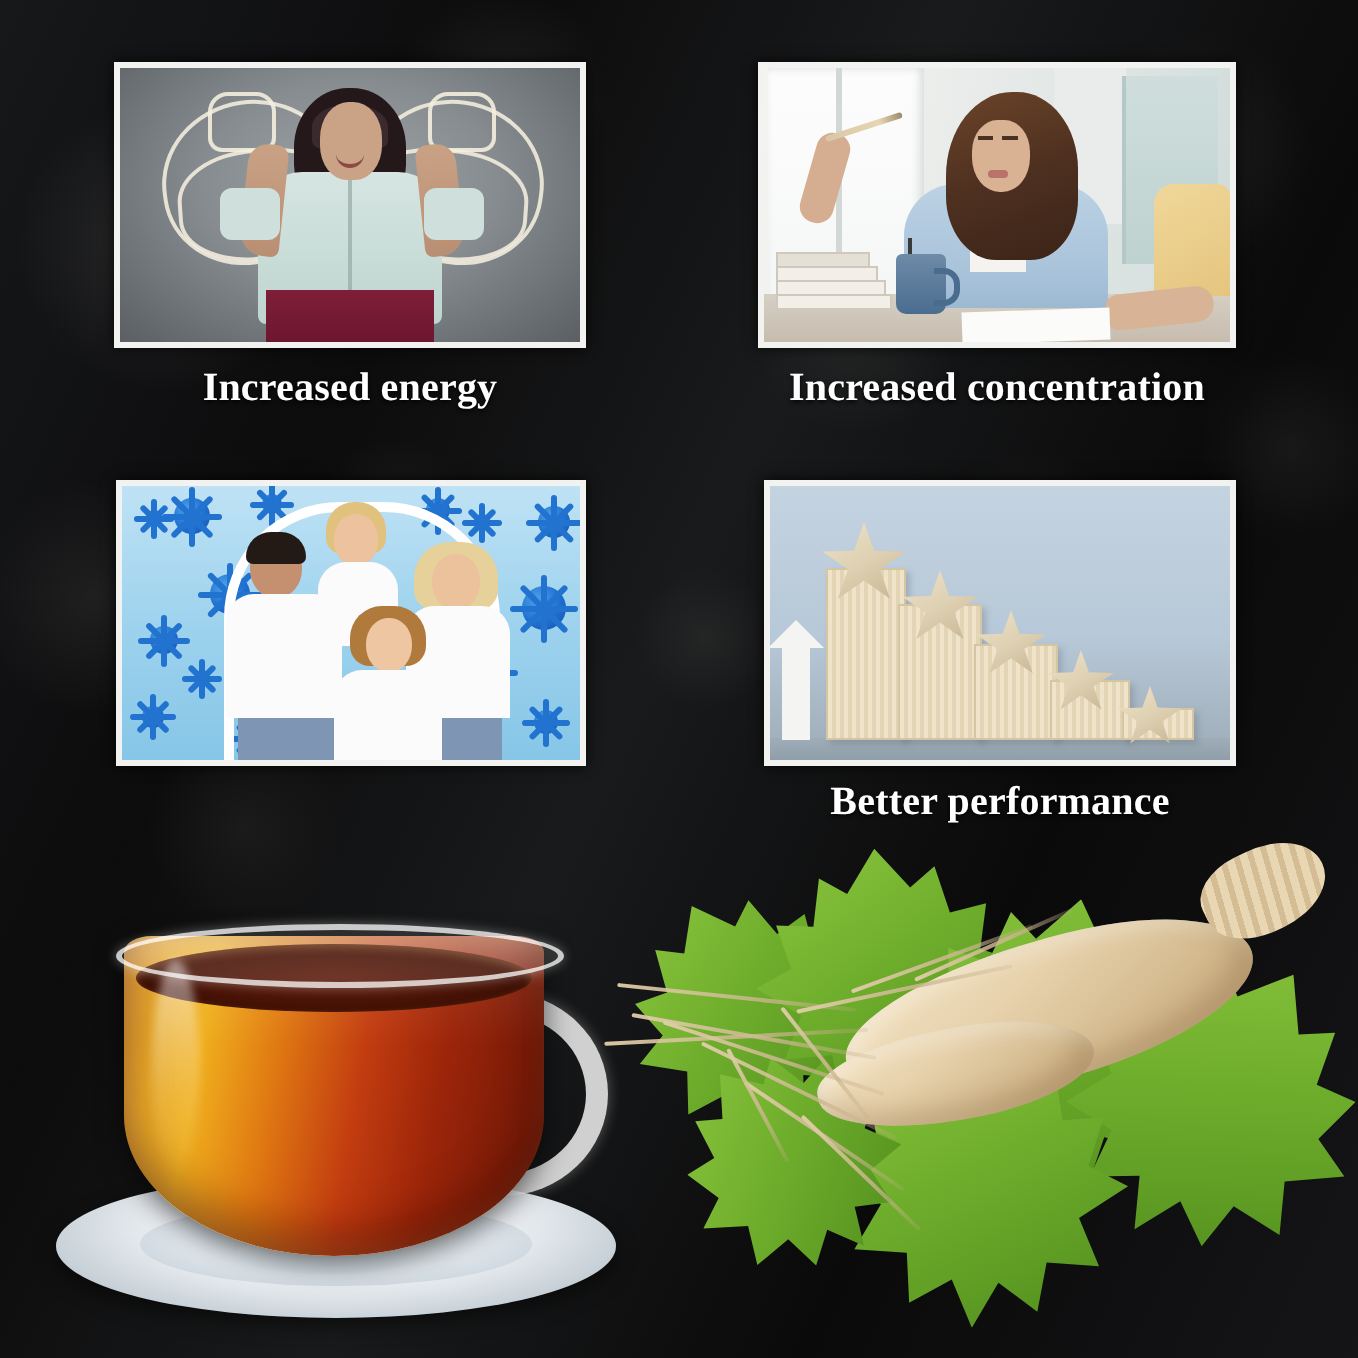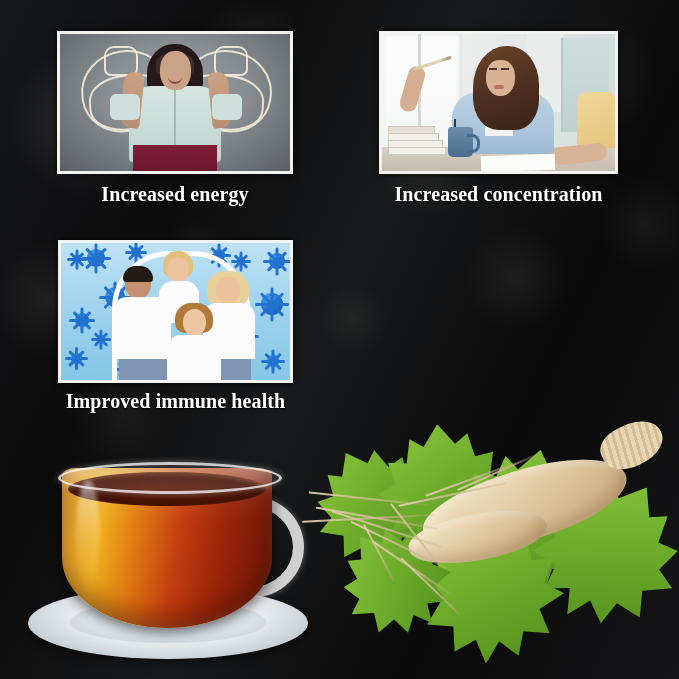--- a/index.html
+++ b/index.html
@@ -544,23 +544,45 @@
           <div class="p3-jeans" style="left:8px; top:86px; width:42px; height:22px;"></div>
         </div>
 
         <div class="p3-person" style="left:104px; top:62px; width:58px; height:76px;">
           <div style="position:absolute; left:10px; top:-2px; width:38px; height:30px; background:#b07a3c; border-radius:16px 16px 10px 10px;"></div>
           <div class="p3-head" style="left:18px; top:4px; width:23px; height:27px; background:#eec6a1;"></div>
           <div class="p3-body" style="left:2px; top:30px; width:54px; height:46px;"></div>
         </div>
       </div>
     </div>
-    <div class="caption" id="cap-immune">Improved immune health</div>
   </div>
 
+  <div class="card" id="card-performance">
+    <div class="frame">
+      <div class="photo">
+        <div class="p4-bg"></div>
+        <div class="p4-floor"></div>
+
+        <div class="p4-block" style="left:28px; width:38px; height:84px;"></div>
+        <div class="p4-block" style="left:64px; width:40px; height:66px;"></div>
+        <div class="p4-block" style="left:102px; width:40px; height:46px;"></div>
+        <div class="p4-block" style="left:140px; width:38px; height:28px;"></div>
+        <div class="p4-block" style="left:176px; width:34px; height:14px;"></div>
+
+        <div class="p4-star" style="left:26px; top:18px; width:42px; height:40px;"></div>
+        <div class="p4-star" style="left:66px; top:42px; width:38px; height:36px;"></div>
+        <div class="p4-star" style="left:103px; top:62px; width:35px; height:33px;"></div>
+        <div class="p4-star" style="left:139px; top:82px; width:33px; height:31px;"></div>
+        <div class="p4-star" style="left:174px; top:100px; width:32px; height:30px;"></div>
+
+        <div class="p4-arrow"></div>
+      </div>
+    </div>
+    <div class="caption" id="cap-performance">Better performance</div>
+  </div>
 
   <div id="hero">
 
     <div id="teacup">
       <div class="saucer"></div>
       <div class="saucer-inner"></div>
       <div class="cup-handle"></div>
       <div class="cup-foot"></div>
       <div class="cup-body">
         <div class="tea-surface"></div>

